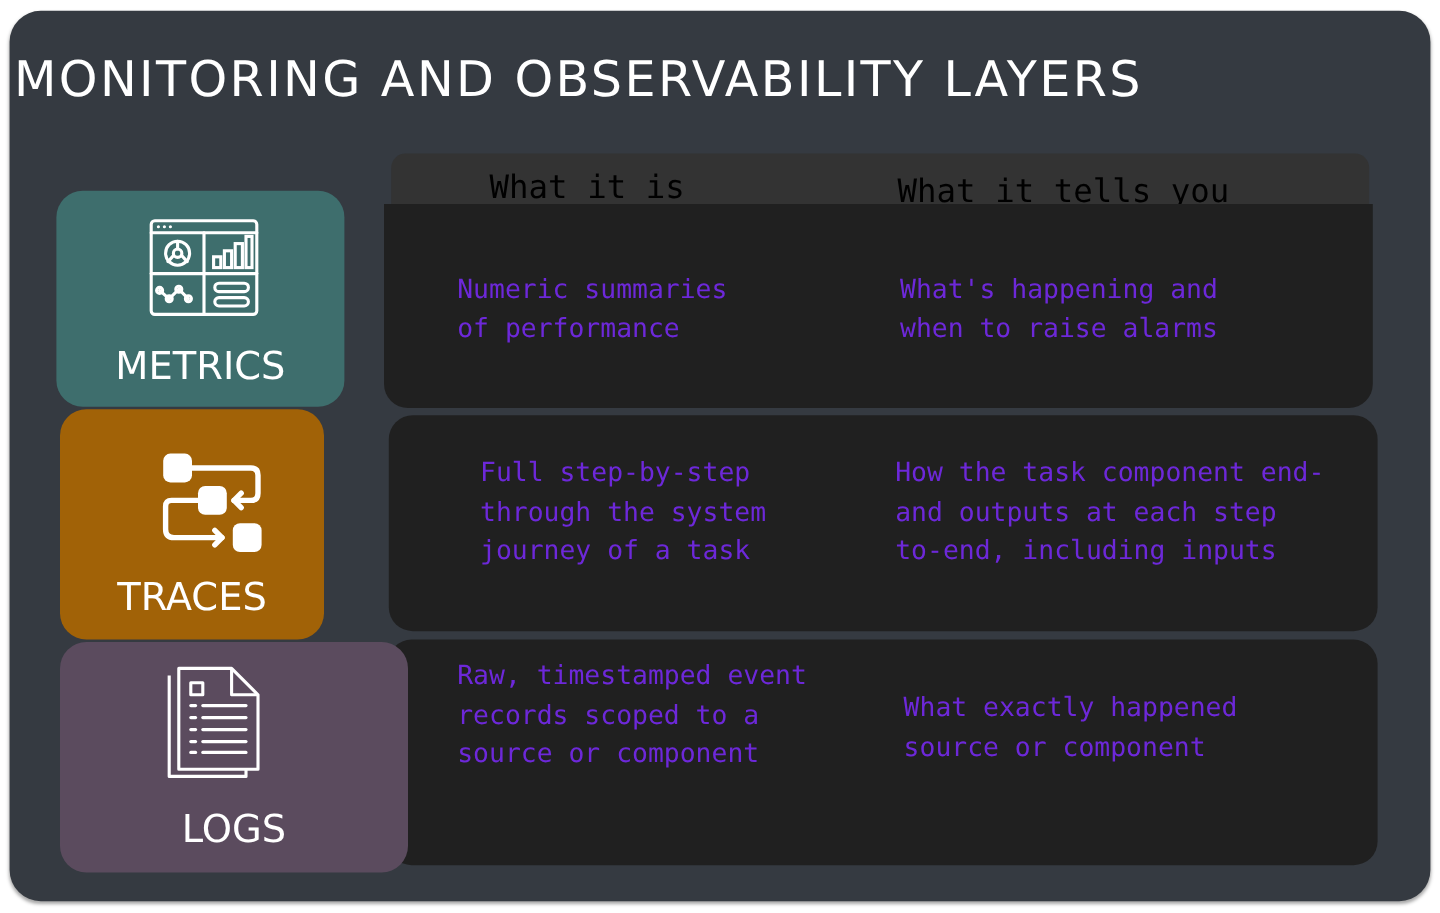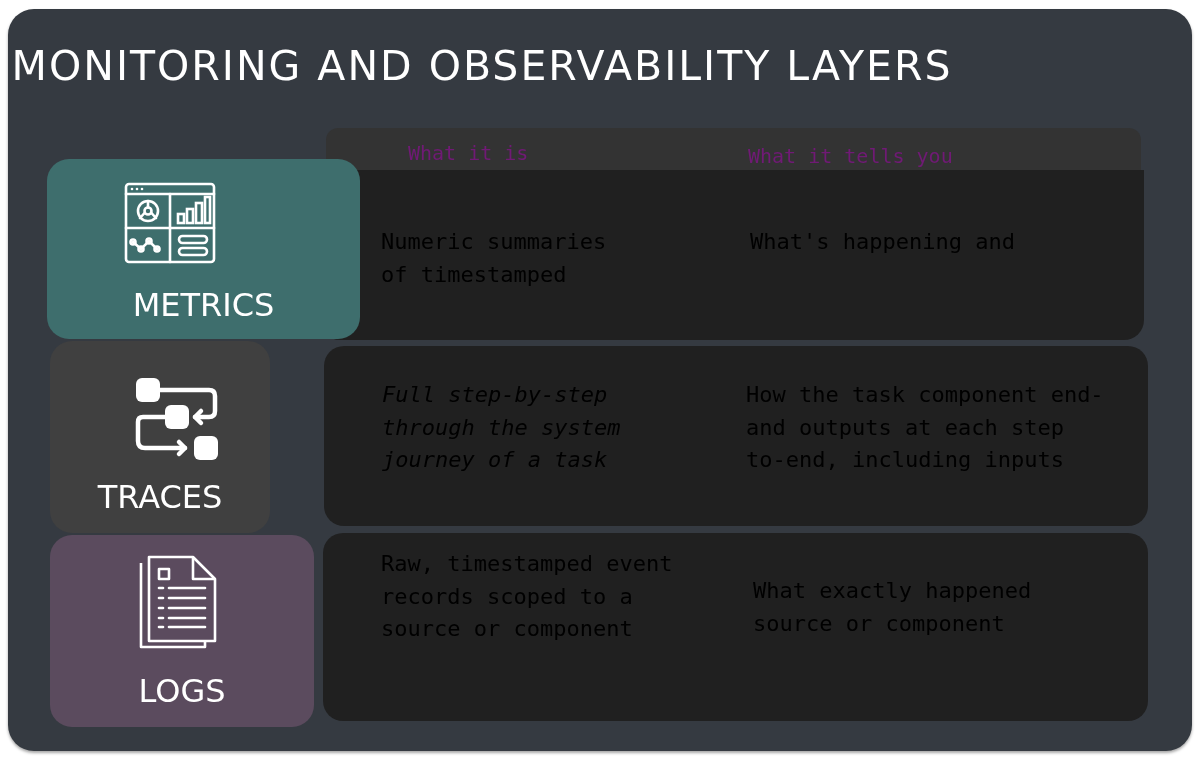--- a/index.html
+++ b/index.html
@@ -19,56 +19,56 @@
   }
   .header {
     position: absolute; left: 326px; top: 128px; width: 815px; height: 58px;
     background: #333333; border-radius: 12px;
   }
   .header-underline {
     position: absolute; left: 337px; top: 184px; width: 800px; height: 4px;
     background: #5a5a5a; border-radius: 2px;
   }
   .header-col {
-    position: absolute; top: 141px; color: #701a75; font-size: 20px;
+    position: absolute; top: 141px; color: #000000; font-size: 27px;
     font-family: "DejaVu Sans Mono", monospace;
   }
   .row-card {
     position: absolute; background: #202020; border-radius: 20px;
   }
   .layer {
     position: absolute; border-radius: 22px; color: #fff;
   }
   .layer-label {
     position: absolute; left: 0; width: 100%; text-align: center;
     font-family: "DejaVu Sans", sans-serif; font-size: 32px; color: #ffffff;
   }
   .layer-icon { position: absolute; }
   .cell {
-    position: absolute; color: #000000; font-size: 22px; line-height: 32.5px;
+    position: absolute; color: #6d28d9; font-size: 22px; line-height: 32.5px;
     font-family: "DejaVu Sans Mono", monospace; white-space: pre;
   }
 </style>
 </head>
 <body>
 
 <div class="frame"></div>
 
 <div class="title">MONITORING AND OBSERVABILITY LAYERS</div>
 
 <div class="header"></div>
 <div class="header-underline"></div>
 <div class="header-col" style="left:408px;">What it is</div>
 <div class="header-col" style="left:748px; top:144px;">What it tells you</div>
 
 <div class="row-card" style="left:320px; top:170px; width:824px; height:170px; border-top-left-radius:0; border-top-right-radius:0;"></div>
 <div class="row-card" style="left:324px; top:346px; width:824px; height:180px;"></div>
 <div class="row-card" style="left:323px; top:533px; width:825px; height:188px;"></div>
 
-<div class="layer" style="left:47px; top:159px; width:313px; height:180px; background:#3e6e6d;">
+<div class="layer" style="left:47px; top:159px; width:240px; height:180px; background:#3e6e6d;">
   <svg class="layer-icon" style="left:76px; top:22px;" width="94" height="84" viewBox="0 0 94 84">
     <g fill="none" stroke="#ffffff" stroke-width="2.6" stroke-linecap="round">
       <rect x="3" y="3" width="88" height="78" rx="3"></rect>
       <line x1="3" y1="13" x2="91" y2="13"></line>
       <line x1="47" y1="13" x2="47" y2="81"></line>
       <line x1="3" y1="47" x2="91" y2="47"></line>
       <circle cx="25" cy="30" r="10"></circle>
       <circle cx="25" cy="30" r="3.5"></circle>
       <line x1="25" y1="20" x2="25" y2="26.5"></line>
       <line x1="21.5" y1="32" x2="17" y2="37"></line>
@@ -87,38 +87,38 @@
     </g>
     <g fill="#ffffff">
       <circle cx="9" cy="8" r="1.3"></circle>
         <circle cx="14" cy="8" r="1.3"></circle>
         <circle cx="19" cy="8" r="1.3"></circle>
     </g>
   </svg>
   <div class="layer-label" style="top:127px;">METRICS</div>
 </div>
 
-<div class="layer" style="left:50px; top:341px; width:220px; height:192px; background:#404040;">
+<div class="layer" style="left:50px; top:341px; width:220px; height:192px; background:#a16207;">
   <svg class="layer-icon" style="left:85px; top:36px;" width="88" height="86" viewBox="0 0 88 86">
     <g fill="#ffffff">
       <rect x="1" y="1" width="24" height="24" rx="6"></rect>
       <rect x="30" y="28" width="24" height="24" rx="6"></rect>
       <rect x="59" y="59" width="24" height="24" rx="6"></rect>
     </g>
     <g fill="none" stroke="#ffffff" stroke-width="4.5" stroke-linecap="round" stroke-linejoin="round">
       <path d="M25 13 H74 Q80 13 80 19 V34 Q80 40 74 40 H60"></path>
       <polyline points="66,34 60,40 66,46"></polyline>
       <path d="M30 40 H8 Q3 40 3 45 V64 Q3 71 10 71 H50"></path>
       <polyline points="44,65 50,71 44,77"></polyline>
     </g>
   </svg>
   <div class="layer-label" style="top:137px;">TRACES</div>
 </div>
 
-<div class="layer" style="left:50px; top:535px; width:264px; height:192px; background:#5b4b5e;">
+<div class="layer" style="left:50px; top:535px; width:290px; height:192px; background:#5b4b5e;">
   <svg class="layer-icon" style="left:89px; top:20px;" width="80" height="96" viewBox="0 0 80 96">
     <g fill="none" stroke="#ffffff" stroke-width="2.6" stroke-linejoin="round">
       <path d="M2 8 V92 H66 V86"></path>
       <path d="M10 2 H54 L76 24 V86 H10 Z"></path>
       <polyline points="54,2 54,24 76,24"></polyline>
       <rect x="20" y="14" width="10" height="10"></rect>
     </g>
     <g stroke="#ffffff" stroke-width="2.6" stroke-linecap="round">
       <line x1="20" y1="33" x2="24" y2="33"></line>
         <line x1="30" y1="33" x2="66" y2="33"></line>
@@ -128,20 +128,20 @@
         <line x1="30" y1="53" x2="66" y2="53"></line>
       <line x1="20" y1="63" x2="24" y2="63"></line>
         <line x1="30" y1="63" x2="66" y2="63"></line>
       <line x1="20" y1="72" x2="24" y2="72"></line>
         <line x1="30" y1="72" x2="66" y2="72"></line>
     </g>
   </svg>
   <div class="layer-label" style="top:137px;">LOGS</div>
 </div>
 
-<div class="cell" style="left:381px; top:226px;"><div>Numeric summaries</div><div>of timestamped</div></div>
-<div class="cell" style="left:750px; top:226px;"><div>What's happening and</div></div>
+<div class="cell" style="left:381px; top:226px;"><div>Numeric summaries</div><div>of performance</div></div>
+<div class="cell" style="left:750px; top:226px;"><div>What's happening and</div><div>when to raise alarms</div></div>
 
-<div class="cell" style="left:382px; top:379px;font-style:italic;"><div>Full step-by-step</div><div>through the system</div><div>journey of a task</div></div>
+<div class="cell" style="left:400px; top:379px;"><div>Full step-by-step</div><div>through the system</div><div>journey of a task</div></div>
 <div class="cell" style="left:746px; top:379px;"><div>How the task component end-</div><div>and outputs at each step</div><div>to-end, including inputs</div></div>
 
 <div class="cell" style="left:381px; top:548px;"><div>Raw, timestamped event</div><div>records scoped to a</div><div>source or component</div></div>
 <div class="cell" style="left:753px; top:575px;"><div>What exactly happened</div><div>source or component</div></div>
 
 </body></html>

